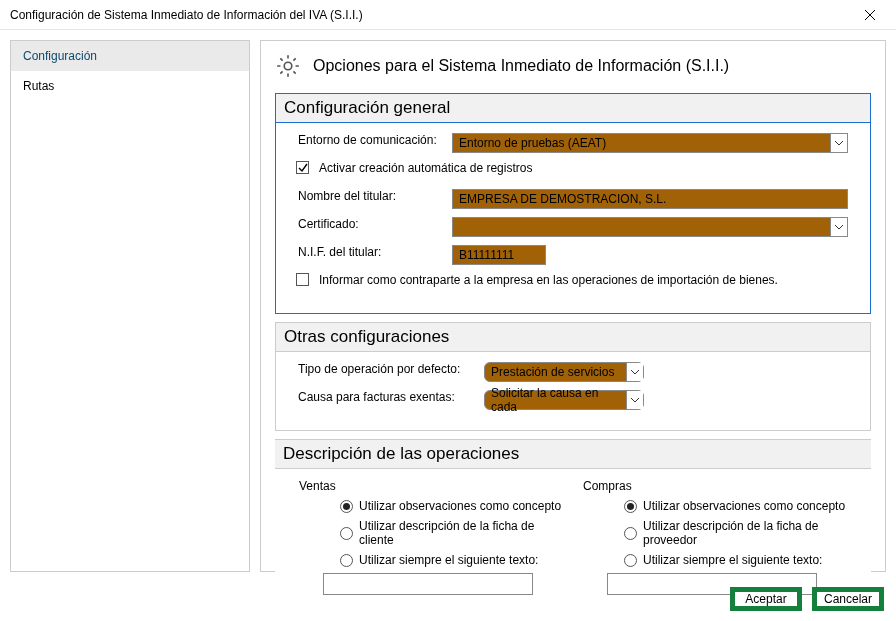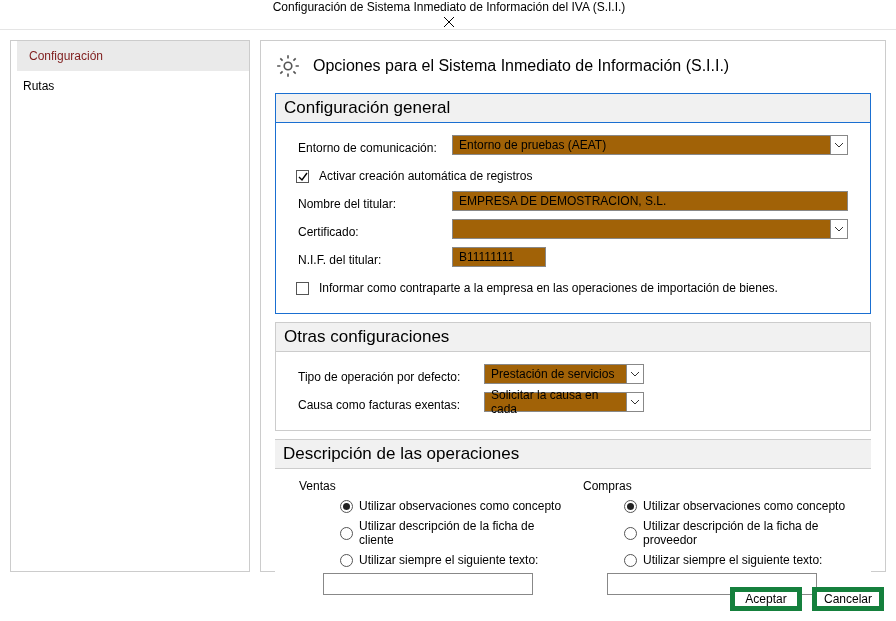--- a/index.html
+++ b/index.html
@@ -11,21 +11,20 @@
     background: #fff;
     color: #000;
     overflow: hidden;
   }
   .titlebar {
     height: 30px;
     display: flex;
     align-items: center;
     padding: 0 8px 0 10px;
     border-bottom: 1px solid #e5e5e5;
-    flex-direction: column;
   }
   .titlebar .title { flex: 1; }
   .titlebar .close {
     width: 36px; height: 28px;
     display: flex; align-items: center; justify-content: center;
     cursor: default;
   }
   .titlebar .close svg { width: 10px; height: 10px; }
   .body {
     display: flex;
@@ -37,22 +36,21 @@
     width: 240px;
     border: 1px solid #ccc;
     background: #fff;
   }
   .sidebar .nav-item {
     padding: 8px 12px;
     cursor: default;
   }
   .sidebar .nav-item.selected {
     background: #eaeaea;
-    color: #7f1d1d;
-    margin-left: 6px;
+    color: #0c4a6e;
   }
   .main {
     flex: 1;
     border: 1px solid #ccc;
     padding: 12px 14px 14px 14px;
     position: relative;
     background: #fff;
   }
   .header {
     display: flex;
@@ -75,21 +73,21 @@
     padding: 4px 8px;
     border-bottom: 1px solid #ccc;
     font-size: 17px;
   }
   .fieldset.highlight .legend {
     border-bottom: 1px solid #1a6fd1;
   }
   .fs-body { padding: 10px 22px 12px 22px; }
   .row {
     display: flex;
-    align-items: flex-end;
+    align-items: flex-start;
     margin-bottom: 6px;
     min-height: 22px;
     gap: 6px;
   }
   .row.cb { margin-left: -2px; }
   .lbl { width: 148px; }
   .combo, .textbox {
     border: 1px solid #888;
     height: 20px;
     background: #a16207;
@@ -172,21 +170,21 @@
     border: 5px solid #15803d;
     background: #fff;
     min-width: 72px;
     height: 24px;
     display: flex;
     align-items: center;
     justify-content: center;
     cursor: default;
     font-size: 12px;
   }
-  .combo.small { width: 160px; flex: none; }
+  .combo.small { width: 160px; flex: none; border-radius: 6px; }
 </style>
 </head>
 <body>
 
 <div class="titlebar">
   <span class="title">Configuración de Sistema Inmediato de Información del IVA (S.I.I.)</span>
   <div class="close">
     <svg viewBox="0 0 10 10">
         <line x1="0" y1="0" x2="10" y2="10" stroke="#000" stroke-width="1"></line>
         <line x1="10" y1="0" x2="0" y2="10" stroke="#000" stroke-width="1"></line>
@@ -279,21 +277,21 @@
           <div class="combo small">
             <span>Prestación de servicios</span>
             <div class="arrow-btn">
               <svg viewBox="0 0 8 4">
                   <polyline points="0,0 4,4 8,0" fill="none" stroke="#333"></polyline>
                 </svg>
             </div>
           </div>
         </div>
         <div class="row">
-          <span class="lbl" style="width:180px">Causa como facturas exentas:</span>
+          <span class="lbl" style="width:180px">Causa para facturas exentas:</span>
           <div class="combo small">
             <span>Solicitar la causa en cada</span>
             <div class="arrow-btn">
               <svg viewBox="0 0 8 4">
                   <polyline points="0,0 4,4 8,0" fill="none" stroke="#333"></polyline>
                 </svg>
             </div>
           </div>
         </div>
       </div>

